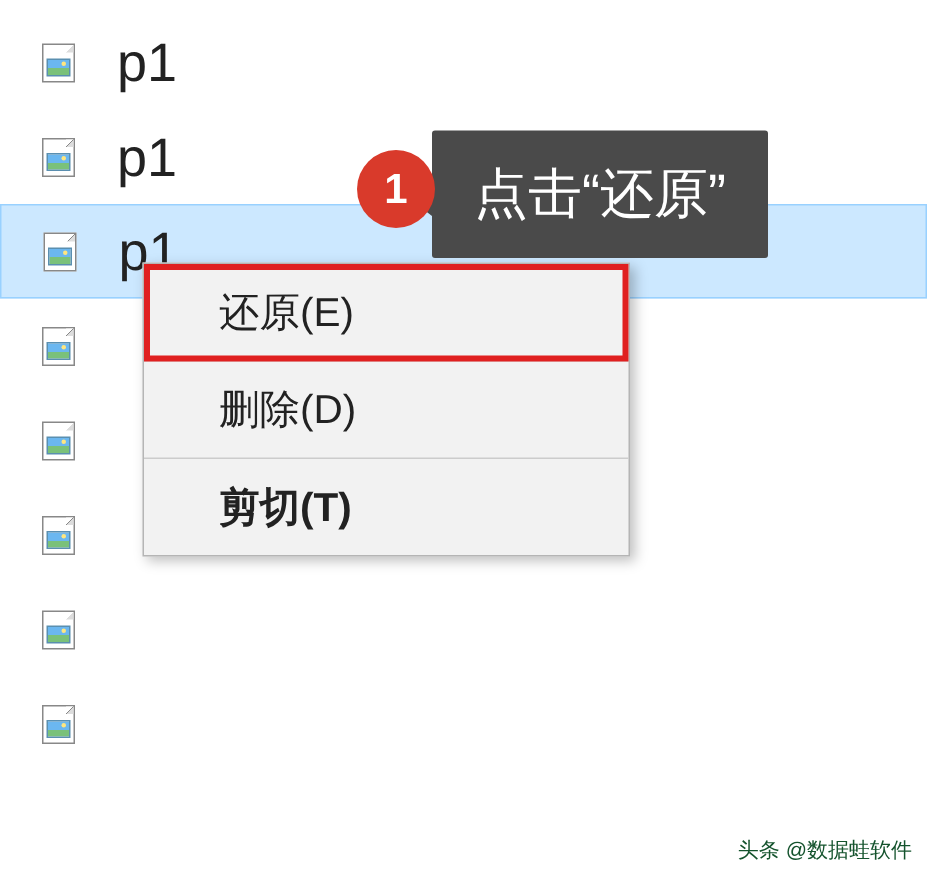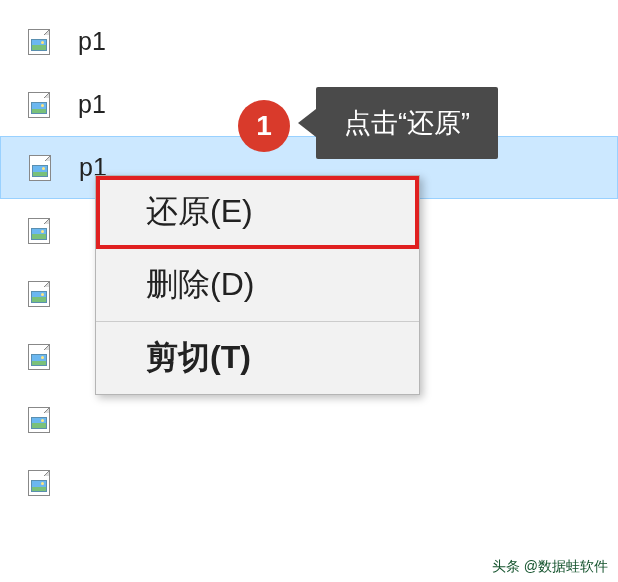--- a/index.html
+++ b/index.html
@@ -60,37 +60,37 @@
       content: "";
       position: absolute;
       right: 2px;
       top: 1px;
       width: 3px;
       height: 3px;
       background: #ffe680;
       border-radius: 50%;
     }
     .file-name {
-      font-size: 25px;
+      font-size: 36px;
       color: #222;
       white-space: nowrap;
     }
     .context-menu {
       position: absolute;
       left: 95px;
       top: 175px;
       width: 325px;
       background: #f2f2f2;
       border: 1px solid #b5b5b5;
       box-shadow: 3px 3px 8px rgba(0,0,0,0.25);
       z-index: 10;
     }
     .menu-item {
       padding: 14px 0 14px 50px;
-      font-size: 32px;
+      font-size: 27px;
       color: #222;
       border-bottom: 1px solid #ccc;
     }
     .menu-item:last-child {
       border-bottom: none;
       font-weight: bold;
     }
     .menu-item.highlighted {
       outline: 4px solid #e02020;
       outline-offset: -4px;
@@ -106,25 +106,25 @@
       color: #fff;
       display: flex;
       align-items: center;
       justify-content: center;
       font-size: 28px;
       font-weight: bold;
       z-index: 30;
     }
     .callout-tooltip {
       position: absolute;
-      left: 316px;
+      left: 288px;
       top: 87px;
       background: #4a4a4a;
       color: #fff;
-      font-size: 27px;
+      font-size: 36px;
       padding: 18px 28px;
       border-radius: 2px;
       z-index: 25;
       white-space: nowrap;
     }
     .callout-tooltip::before {
       content: "";
       position: absolute;
       left: -18px;
       top: 50%;

